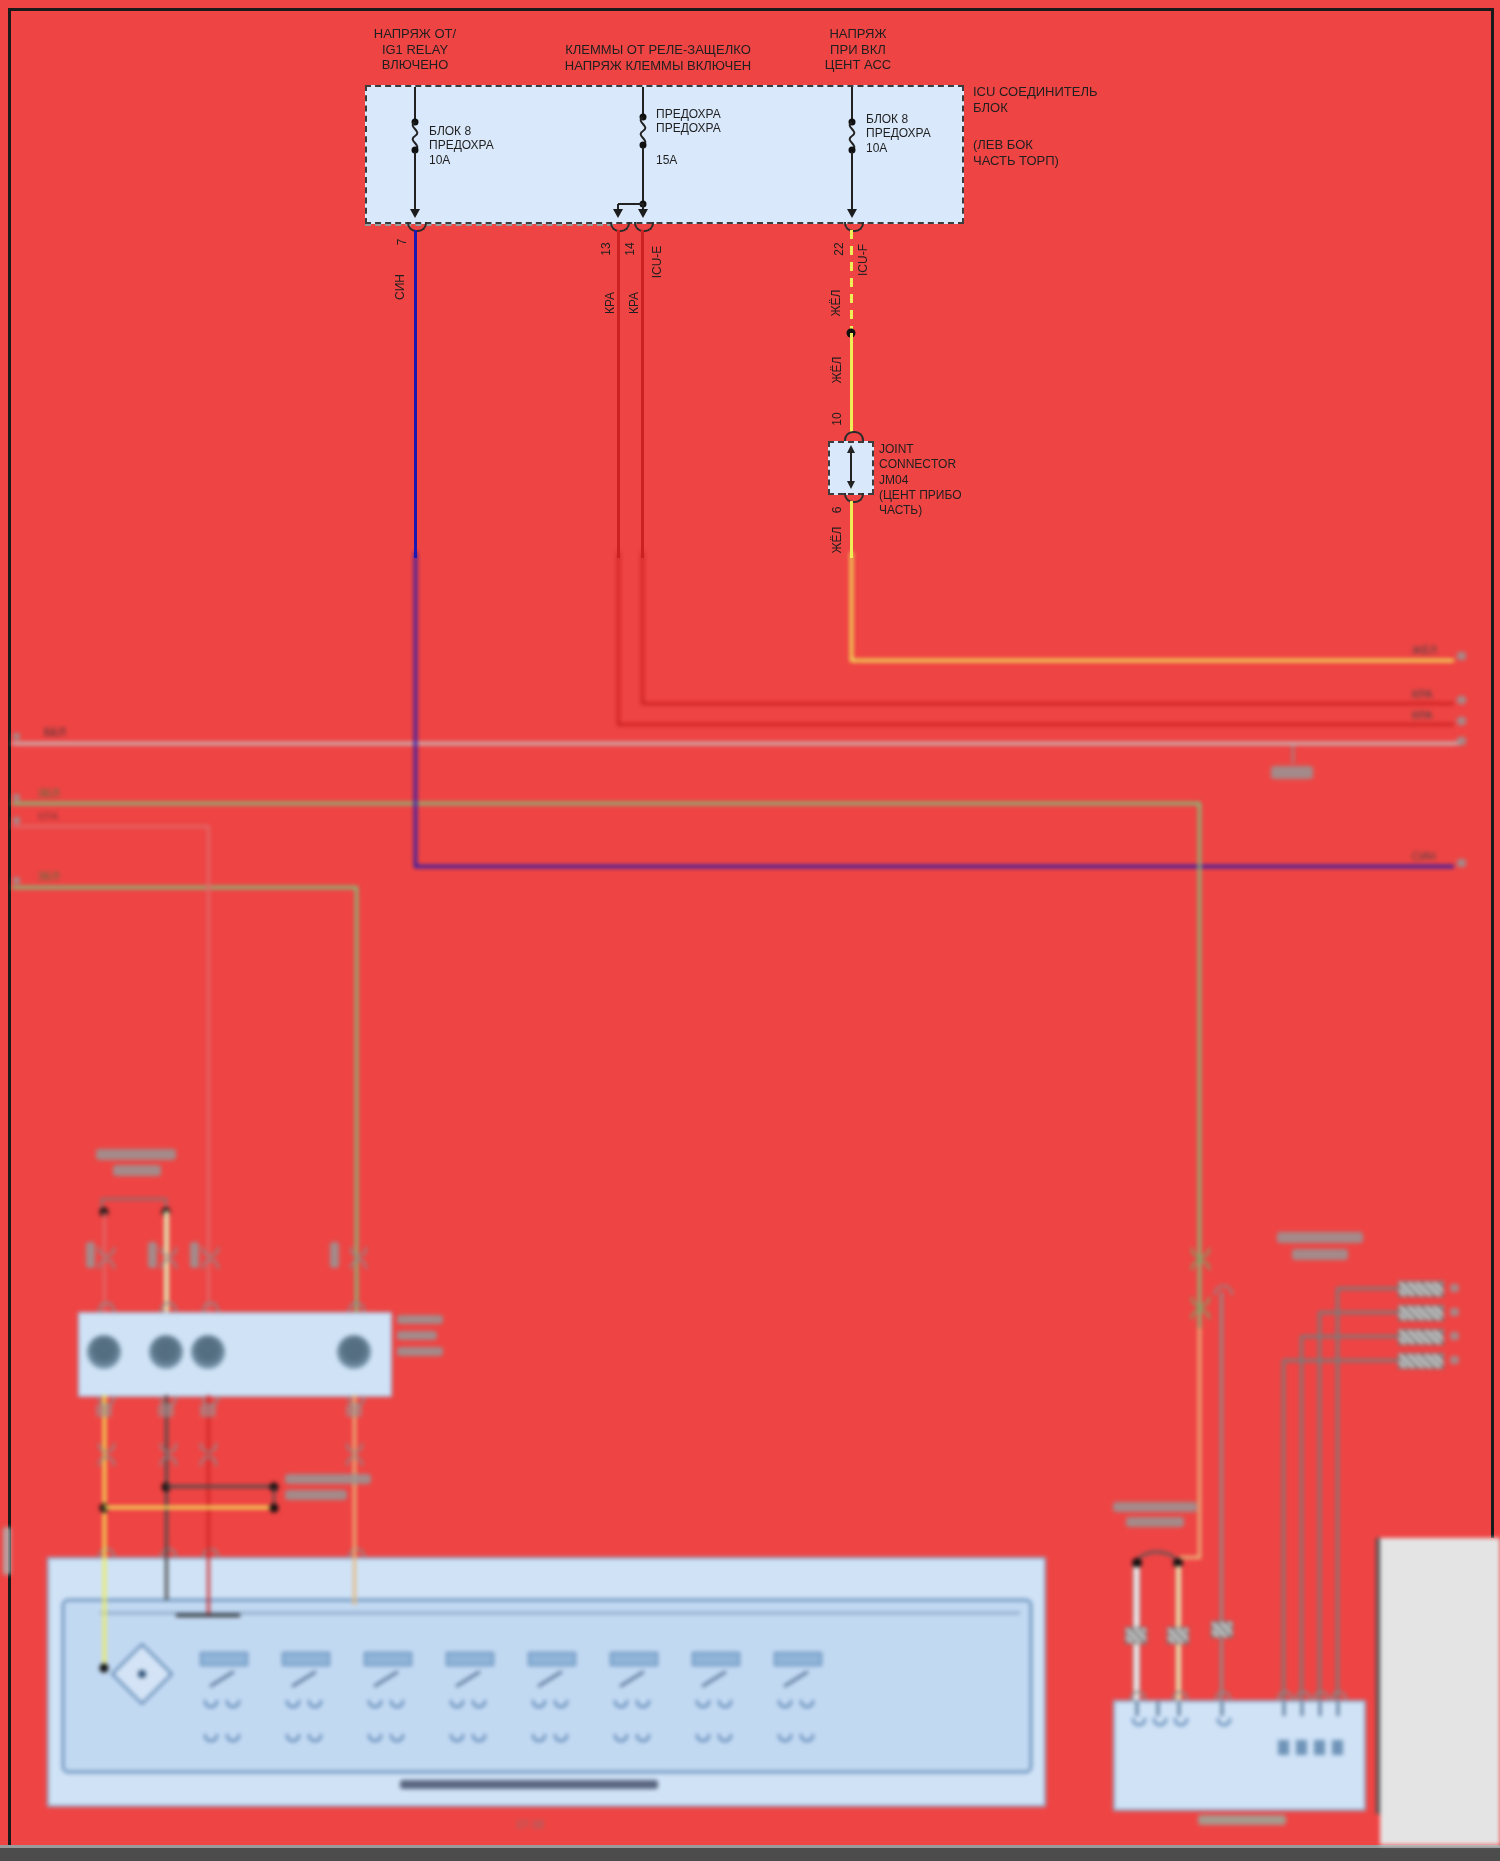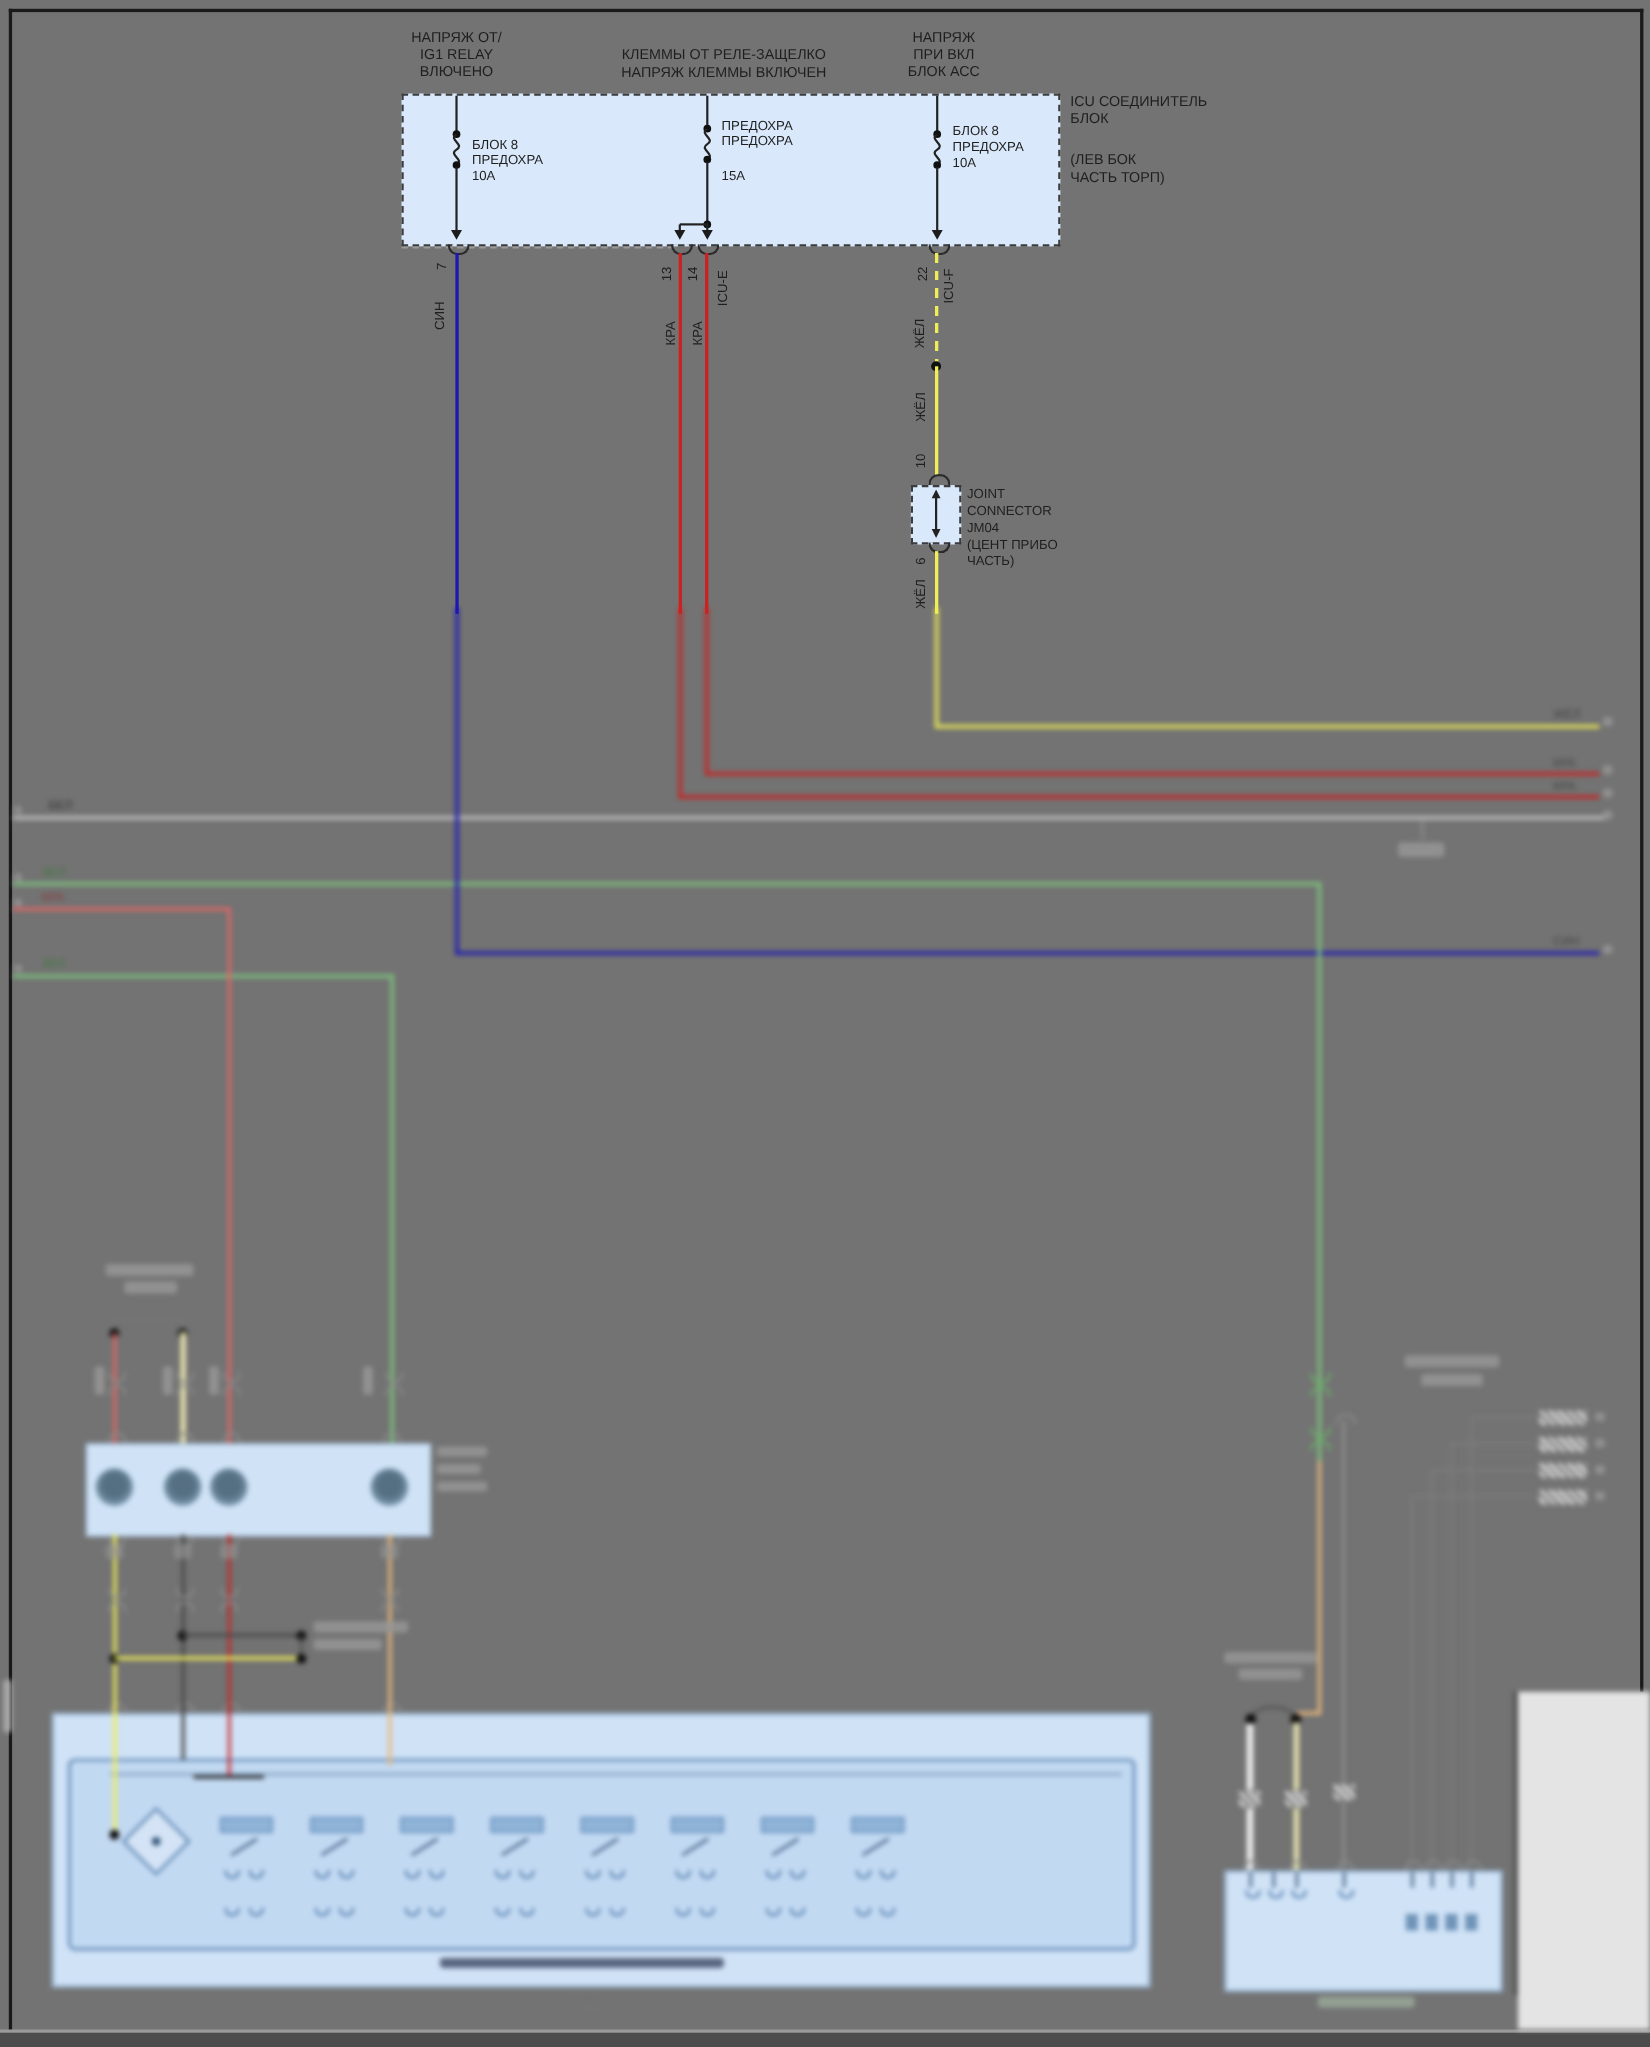--- a/index.html
+++ b/index.html
@@ -1,16 +1,16 @@
 <!DOCTYPE html>
 <html><head>
 <meta charset="utf-8">
 <style>
   html,body{margin:0;padding:0;background:#fff;}
-  .page{position:relative;width:1500px;height:1861px;background:#737373;overflow:hidden;
+  .page{position:relative;width:1500px;height:1861px;background:#ef4444;overflow:hidden;
         font-family:"Liberation Sans",sans-serif;}
   .abs{position:absolute;}
   .t{position:absolute;white-space:nowrap;color:#1f1f1f;line-height:1.2;}
   .f13{font-size:13px;} .f12{font-size:12px;} .f11{font-size:11px;}
   .ctr{transform:translate(-50%,0);text-align:center;}
   .rot{transform:translate(-50%,-50%) rotate(-90deg);}
   .vl{position:absolute;} .hl{position:absolute;}
   .dot{position:absolute;border-radius:50%;background:#101010;transform:translate(-50%,-50%);}
   .cup-u{position:absolute;height:8px;border:2px solid #2b2b2b;border-top:none;border-radius:0 0 9px 9px;}
   .cup-n{position:absolute;height:8px;border:2px solid #2b2b2b;border-bottom:none;border-radius:9px 9px 0 0;}
@@ -38,21 +38,21 @@
     <span style="display:block">IG1 RELAY</span>
     <span style="display:block">ВЛЮЧЕНО</span>
   </div>
   <div class="t f13 ctr" style="left:658px;top:42px;">
     <span style="display:block">КЛЕММЫ ОТ РЕЛЕ-ЗАЩЕЛКО</span>
     <span style="display:block">НАПРЯЖ КЛЕММЫ ВКЛЮЧЕН</span>
   </div>
   <div class="t f13 ctr" style="left:858px;top:26px;">
     <span style="display:block">НАПРЯЖ</span>
     <span style="display:block">ПРИ ВКЛ</span>
-    <span style="display:block">БЛОК АСС</span>
+    <span style="display:block">ЦЕНТ АСС</span>
   </div>
 
   <div class="dashbox" style="left:365px;top:85px;width:595px;height:135px;"></div>
   <div class="t f13" style="left:973px;top:84px;">
     <span style="display:block">ICU СОЕДИНИТЕЛЬ</span>
     <span style="display:block">БЛОК</span>
   </div>
   <div class="t f13" style="left:973px;top:137px;">
     <span style="display:block">(ЛЕВ БОК</span>
     <span style="display:block">ЧАСТЬ ТОРП)</span>

